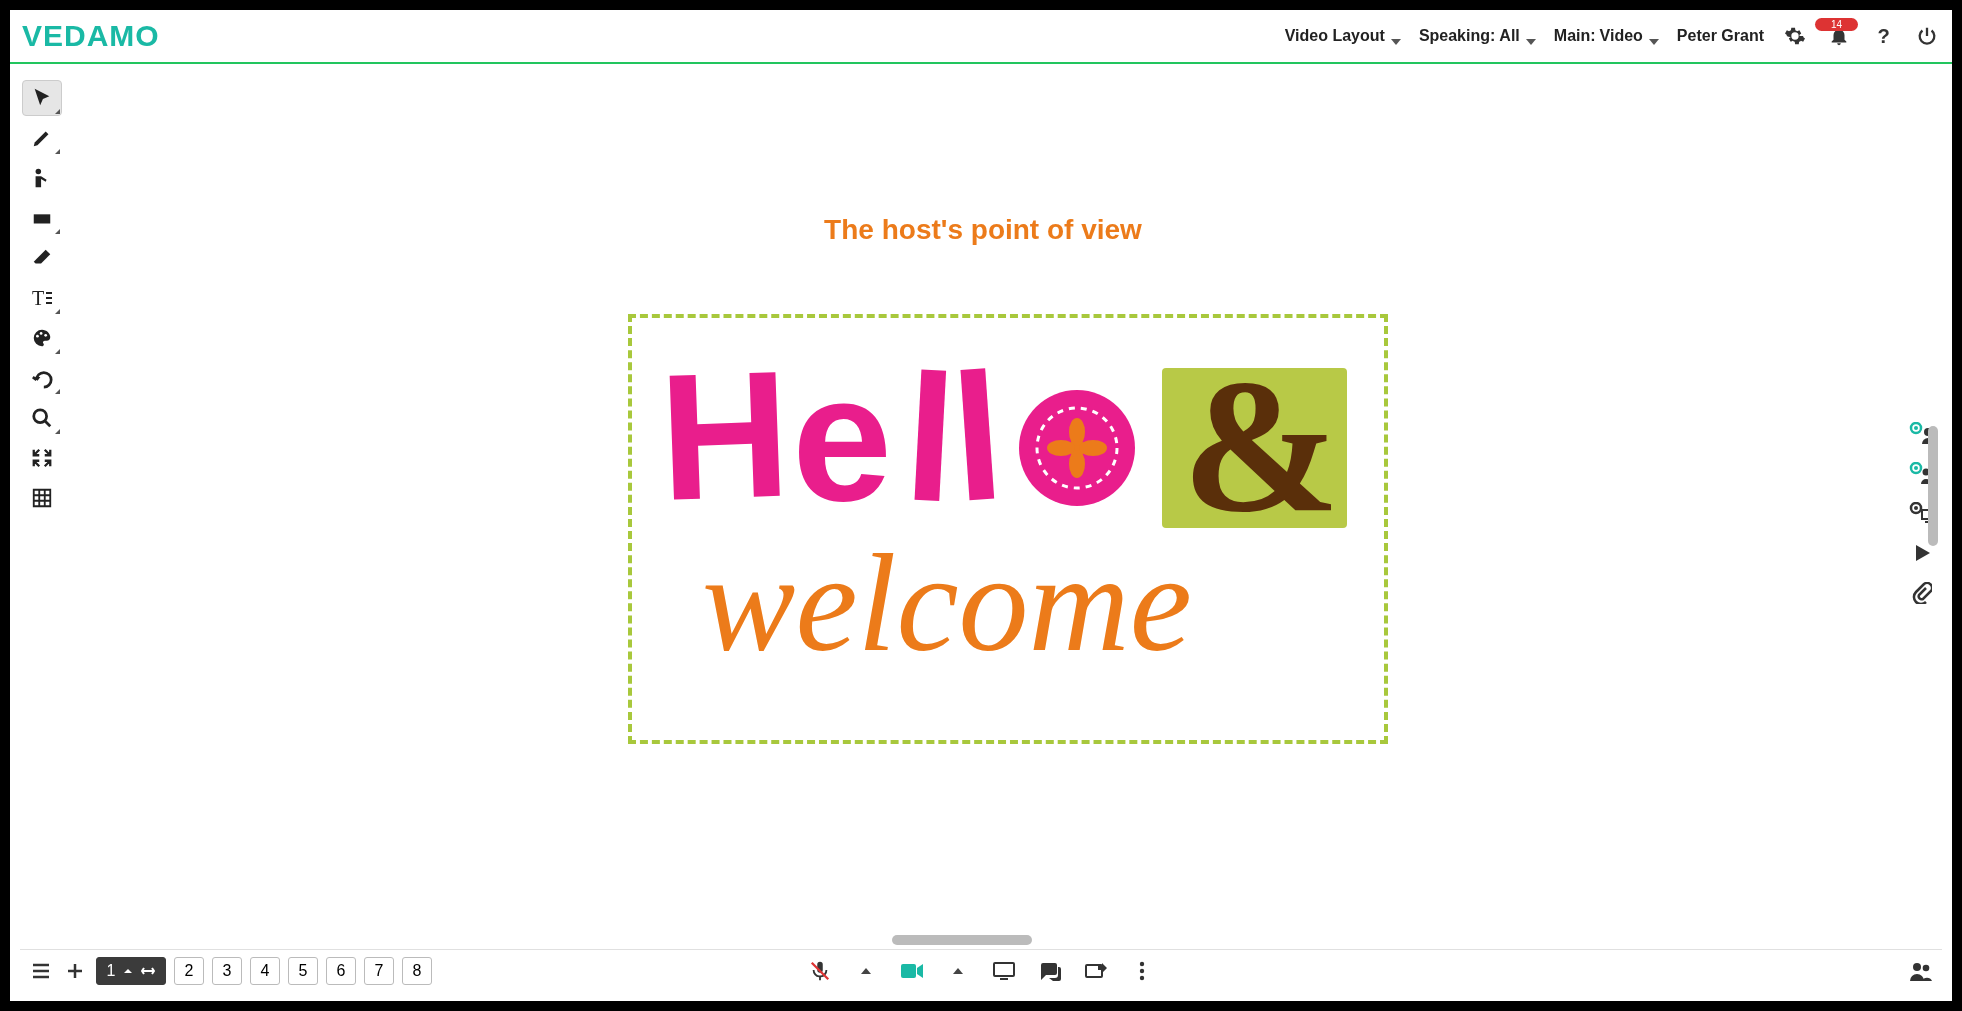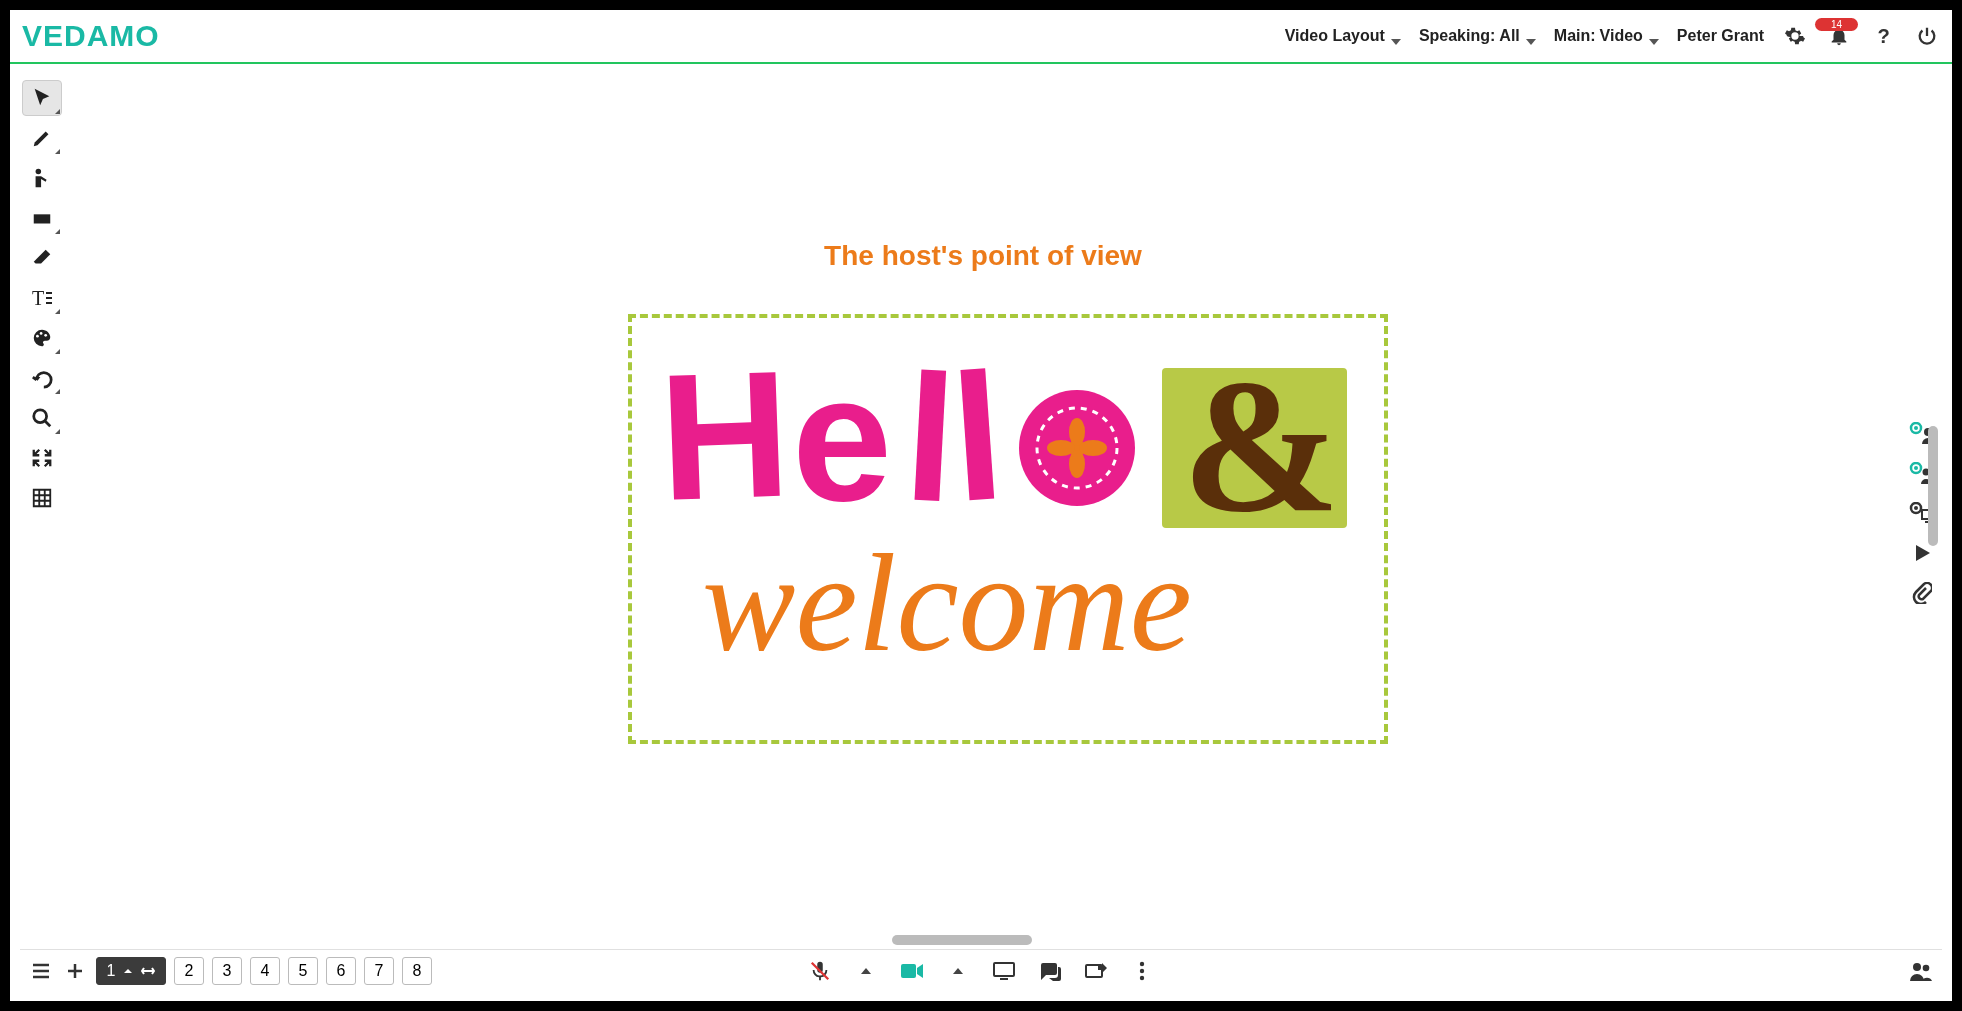--- a/index.html
+++ b/index.html
@@ -113,21 +113,21 @@
   position: absolute;
   top: 64px;
   left: 58px;
   right: 54px;
   bottom: 52px;
   background: #fff;
   overflow: hidden;
 }
 .annotation-title {
   position: absolute;
-  top: 166px;
+  top: 140px;
   left: 50%;
   transform: translateX(-50%);
   color: #ec7b1a;
   font-size: 28px;
   font-weight: 700;
 }
 .selection-box {
   position: absolute;
   top: 240px;
   left: 560px;

